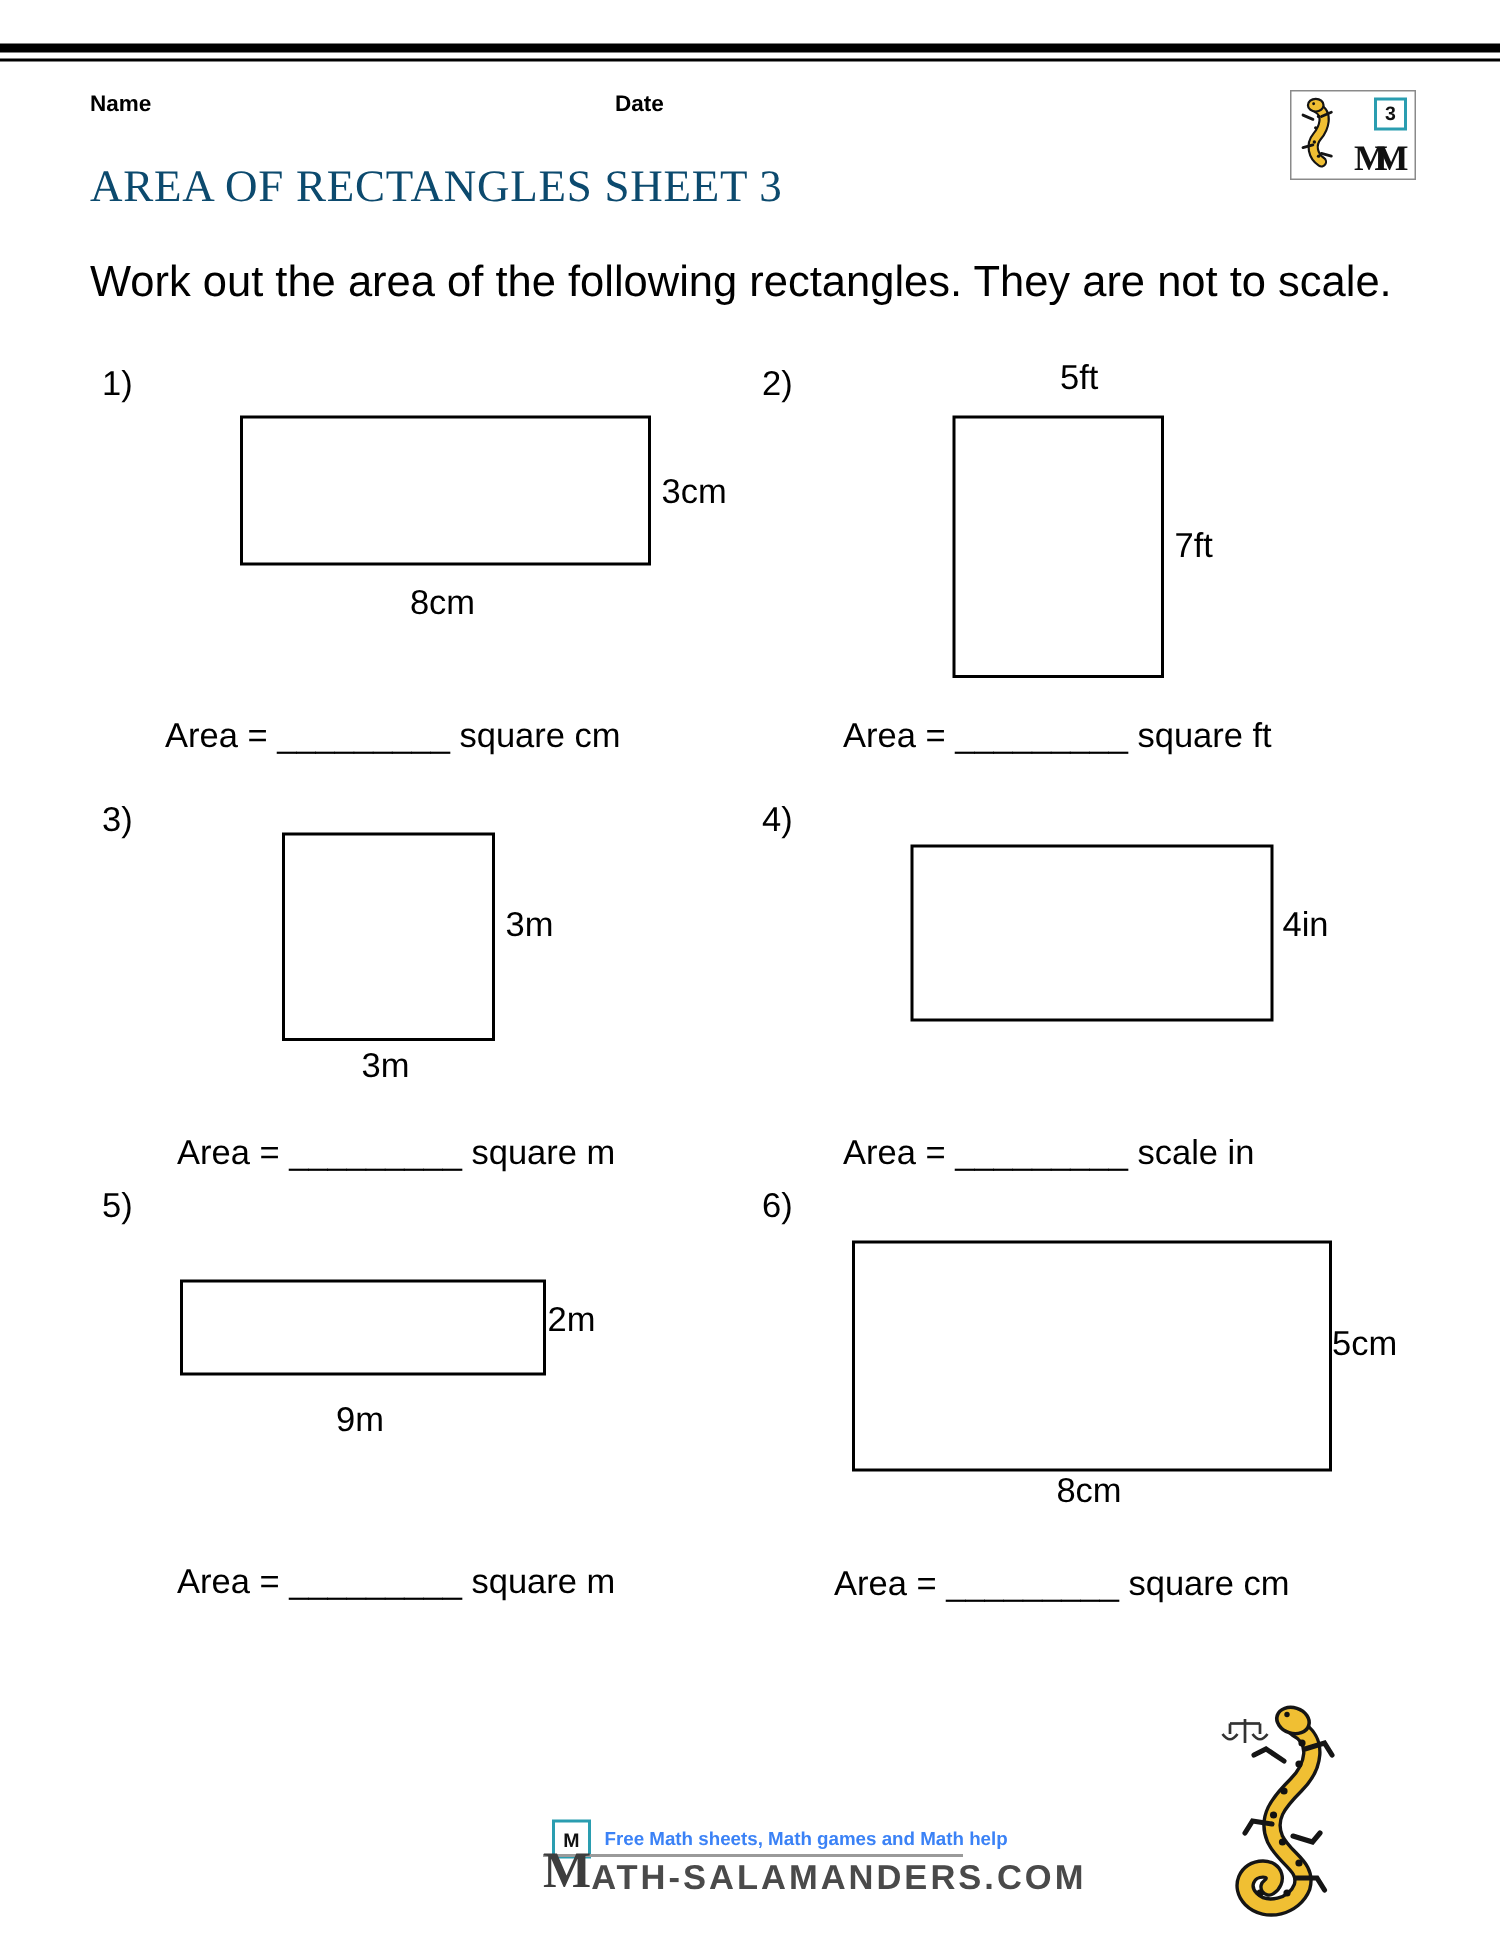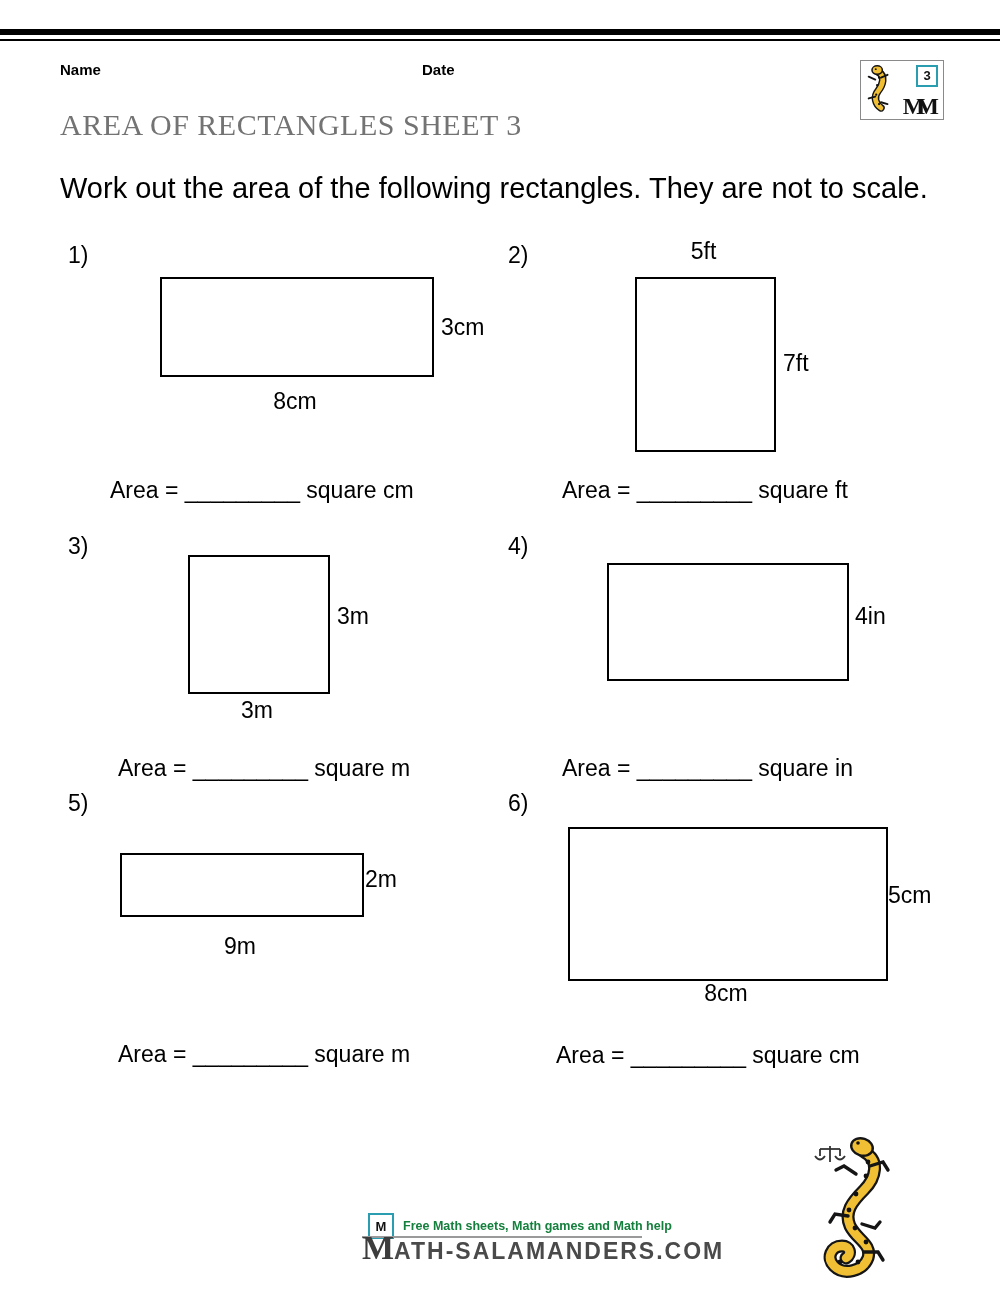--- a/index.html
+++ b/index.html
@@ -5,21 +5,21 @@
   html, body { margin:0; padding:0; background:#fff; }
   .sheet {
     position:relative; width:1000px; height:1294px; background:#ffffff;
     font-family:"Liberation Sans", sans-serif; color:#000; overflow:hidden;
   }
   .rule-thick { position:absolute; left:0; top:29px; width:100%; height:6px; background:#000; }
   .rule-thin  { position:absolute; left:0; top:39px; width:100%; height:2px; background:#000; }
 
   .meta { position:absolute; font-size:15px; font-weight:bold; }
   .name-label { left:60px; top:61px; }
-  .date-label { left:422px; top:61px; }
+  .date-label { left:410px; top:61px; }
 
   .logo-box {
     position:absolute; left:860px; top:60px; width:82px; height:58px;
     border:1px solid #8a8a8a; background:#fff;
   }
   .logo-gecko { position:absolute; left:2px; top:3px; }
   .grade-badge {
     position:absolute; right:5px; top:4px; width:18px; height:18px;
     border:2px solid #2a9db0; background:#fff; font-size:13px; font-weight:bold;
     line-height:18px; text-align:center; color:#111;
@@ -27,39 +27,39 @@
   .monogram {
     position:absolute; right:4px; bottom:1px; display:flex;
     font-family:"Liberation Serif", serif; font-weight:bold; font-size:24px;
     line-height:1; color:#111;
   }
   .monogram .m2 { margin-left:-9px; }
 
   .title {
     position:absolute; left:60px; top:108px; margin:0;
     font-family:"Liberation Serif", serif; font-weight:normal;
-    font-size:30px; letter-spacing:0.5px; color:#737373;
+    font-size:30px; letter-spacing:0.5px; color:#0c4a6e;
   }
   .instruction { position:absolute; left:60px; top:172px; margin:0; font-size:29px; }
 
   .pnum { position:absolute; font-size:23px; }
   .rect { position:absolute; border:2px solid #000; background:#fff; }
   .dim  { position:absolute; font-size:23px; white-space:nowrap; }
   .dim.center { text-align:center; }
   .area { position:absolute; font-size:23px; white-space:nowrap; }
 
   .footer-tagline-row {
     position:absolute; left:368px; top:1213px; display:flex; align-items:center; gap:9px;
   }
   .mini-logo {
     width:22px; height:22px; border:2px solid #2a9db0; background:#fff;
     font-size:13px; font-weight:bold; color:#111;
     display:flex; align-items:center; justify-content:center;
   }
-  .tagline { font-size:12.5px; font-weight:bold; color:#15803d; }
+  .tagline { font-size:12.5px; font-weight:bold; color:#3b82f6; }
 
   .site-rule { position:absolute; left:362px; top:1236px; width:280px; height:2px; background:#9a9a9a; }
   .site-row {
     position:absolute; left:362px; top:1234px; display:flex; align-items:flex-end;
     color:#4a4a4a;
   }
   .site-m {
     font-family:"Liberation Serif", serif; font-weight:bold; font-size:34px; line-height:0.85;
     color:#3d3d3d;
   }
@@ -109,35 +109,35 @@
   <h1 class="title">AREA OF RECTANGLES SHEET 3</h1>
   <p class="instruction">Work out the area of the following rectangles. They are not to scale.</p>
 
   <div class="pnum" style="left:68px; top:242px">1)</div>
   <div class="rect" style="left:160px; top:277px; width:270px; height:96px"></div>
   <div class="dim" style="left:441px; top:314px">3cm</div>
   <div class="dim center" style="left:160px; top:388px; width:270px">8cm</div>
   <div class="area" style="left:110px; top:477px">Area = _________ square cm</div>
 
   <div class="pnum" style="left:508px; top:242px">2)</div>
-  <div class="dim center" style="left:635px; top:238px; width:137px">5ft</div>
+  <div class="dim center" style="left:651px; top:238px; width:137px">5ft</div>
   <div class="rect" style="left:635px; top:277px; width:137px; height:171px"></div>
   <div class="dim" style="left:783px; top:350px">7ft</div>
   <div class="area" style="left:562px; top:477px">Area = _________ square ft</div>
 
   <div class="pnum" style="left:68px; top:533px">3)</div>
   <div class="rect" style="left:188px; top:555px; width:138px; height:135px"></div>
   <div class="dim" style="left:337px; top:603px">3m</div>
   <div class="dim center" style="left:188px; top:697px; width:138px">3m</div>
   <div class="area" style="left:118px; top:755px">Area = _________ square m</div>
 
   <div class="pnum" style="left:508px; top:533px">4)</div>
   <div class="rect" style="left:607px; top:563px; width:238px; height:114px"></div>
   <div class="dim" style="left:855px; top:603px">4in</div>
-  <div class="area" style="left:562px; top:755px">Area = _________ square in</div>
+  <div class="area" style="left:562px; top:755px">Area = _________ scale in</div>
 
   <div class="pnum" style="left:68px; top:790px">5)</div>
   <div class="rect" style="left:120px; top:853px; width:240px; height:60px"></div>
   <div class="dim" style="left:365px; top:866px">2m</div>
   <div class="dim center" style="left:120px; top:933px; width:240px">9m</div>
   <div class="area" style="left:118px; top:1041px">Area = _________ square m</div>
 
   <div class="pnum" style="left:508px; top:790px">6)</div>
   <div class="rect" style="left:568px; top:827px; width:316px; height:150px"></div>
   <div class="dim" style="left:888px; top:882px">5cm</div>

